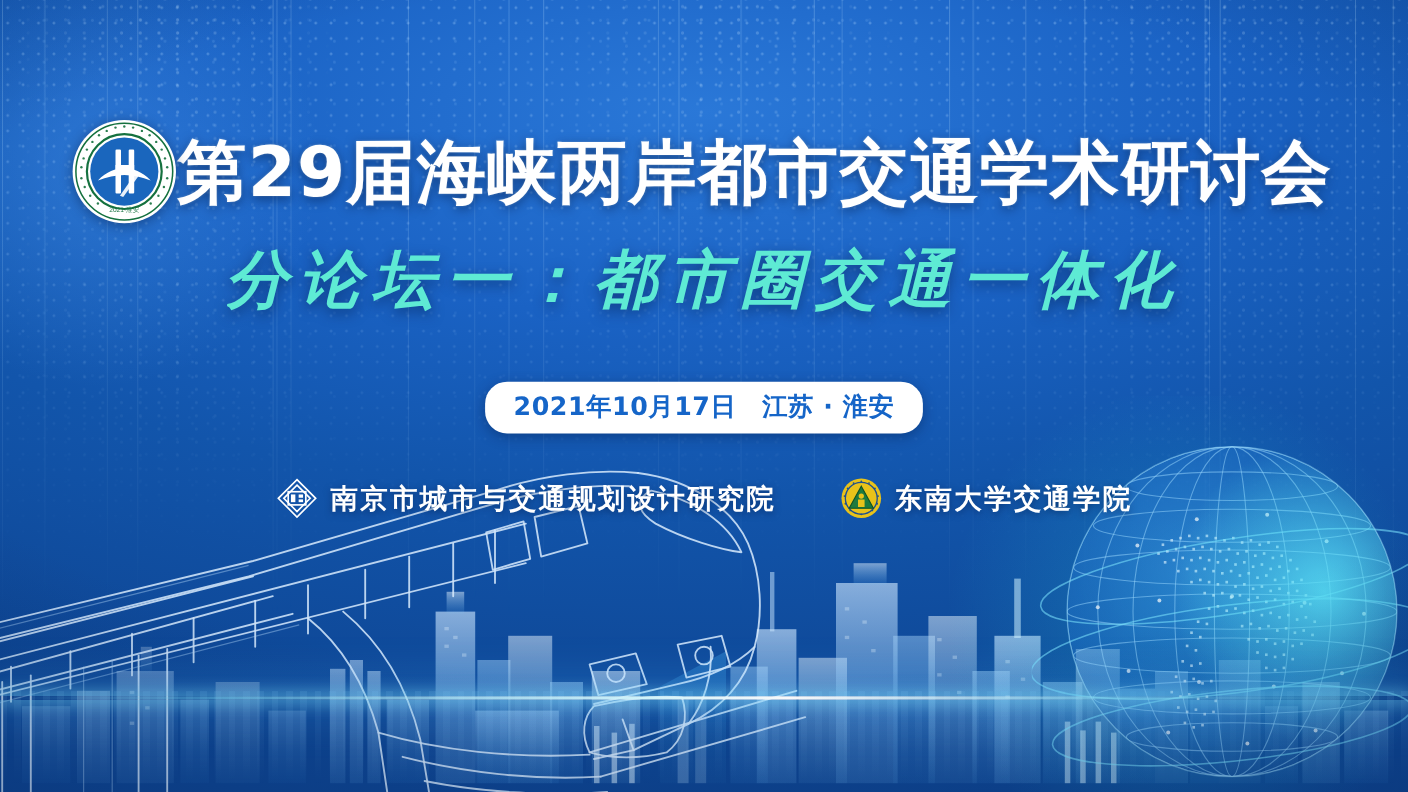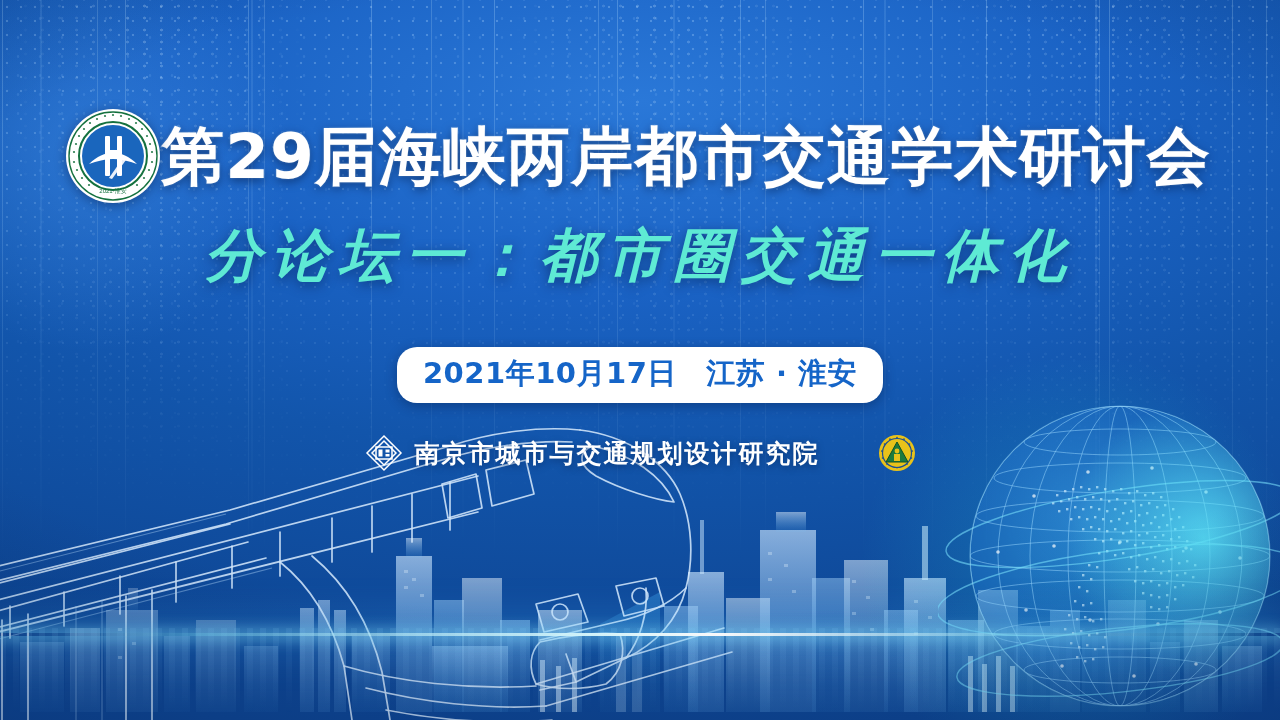--- a/index.html
+++ b/index.html
@@ -113,21 +113,21 @@
     font-size:57px;line-height:1;font-weight:700;color:#5eead4;
     letter-spacing:10px;white-space:nowrap;
     font-family:"DejaVu Serif","Liberation Serif",serif;
     font-style:italic;
     text-shadow:0 3px 12px rgba(3,26,70,.55);
   }
 
   .date-wrap{position:absolute;left:0;right:0;top:347px;display:flex;justify-content:center;}
   .date-pill{
     background:#ffffff;color:#1565c8;
-    font-size:29px;font-weight:700;letter-spacing:.5px;
+    font-size:23px;font-weight:700;letter-spacing:.5px;
     padding:7px 26px 9px;border-radius:20px;white-space:nowrap;
     box-shadow:0 3px 12px rgba(2,24,66,.38);
     font-family:"DejaVu Sans","Liberation Sans",sans-serif;
   }
 
   .orgs{
     position:absolute;left:0;right:0;top:434px;
     display:flex;align-items:center;justify-content:center;gap:58px;
   }
   .org{display:flex;align-items:center;gap:12px;}
@@ -647,17 +647,18 @@
                 <circle cx="31.4" cy="10" r="0.85"></circle>
               <circle cx="34.2" cy="17" r="0.85"></circle>
               <circle cx="4.6" cy="24" r="0.85"></circle>
                 <circle cx="9" cy="30" r="0.85"></circle>
               <circle cx="33.4" cy="24" r="0.85"></circle>
                 <circle cx="29" cy="30" r="0.85"></circle>
               <circle cx="19" cy="33.6" r="0.85"></circle>
             </g>
           </svg>
         </span>
+        <span class="org-name">东南大学交通学院</span>
       </div>
 
     </div>
   </div>
 </div>
 
 </body></html>

